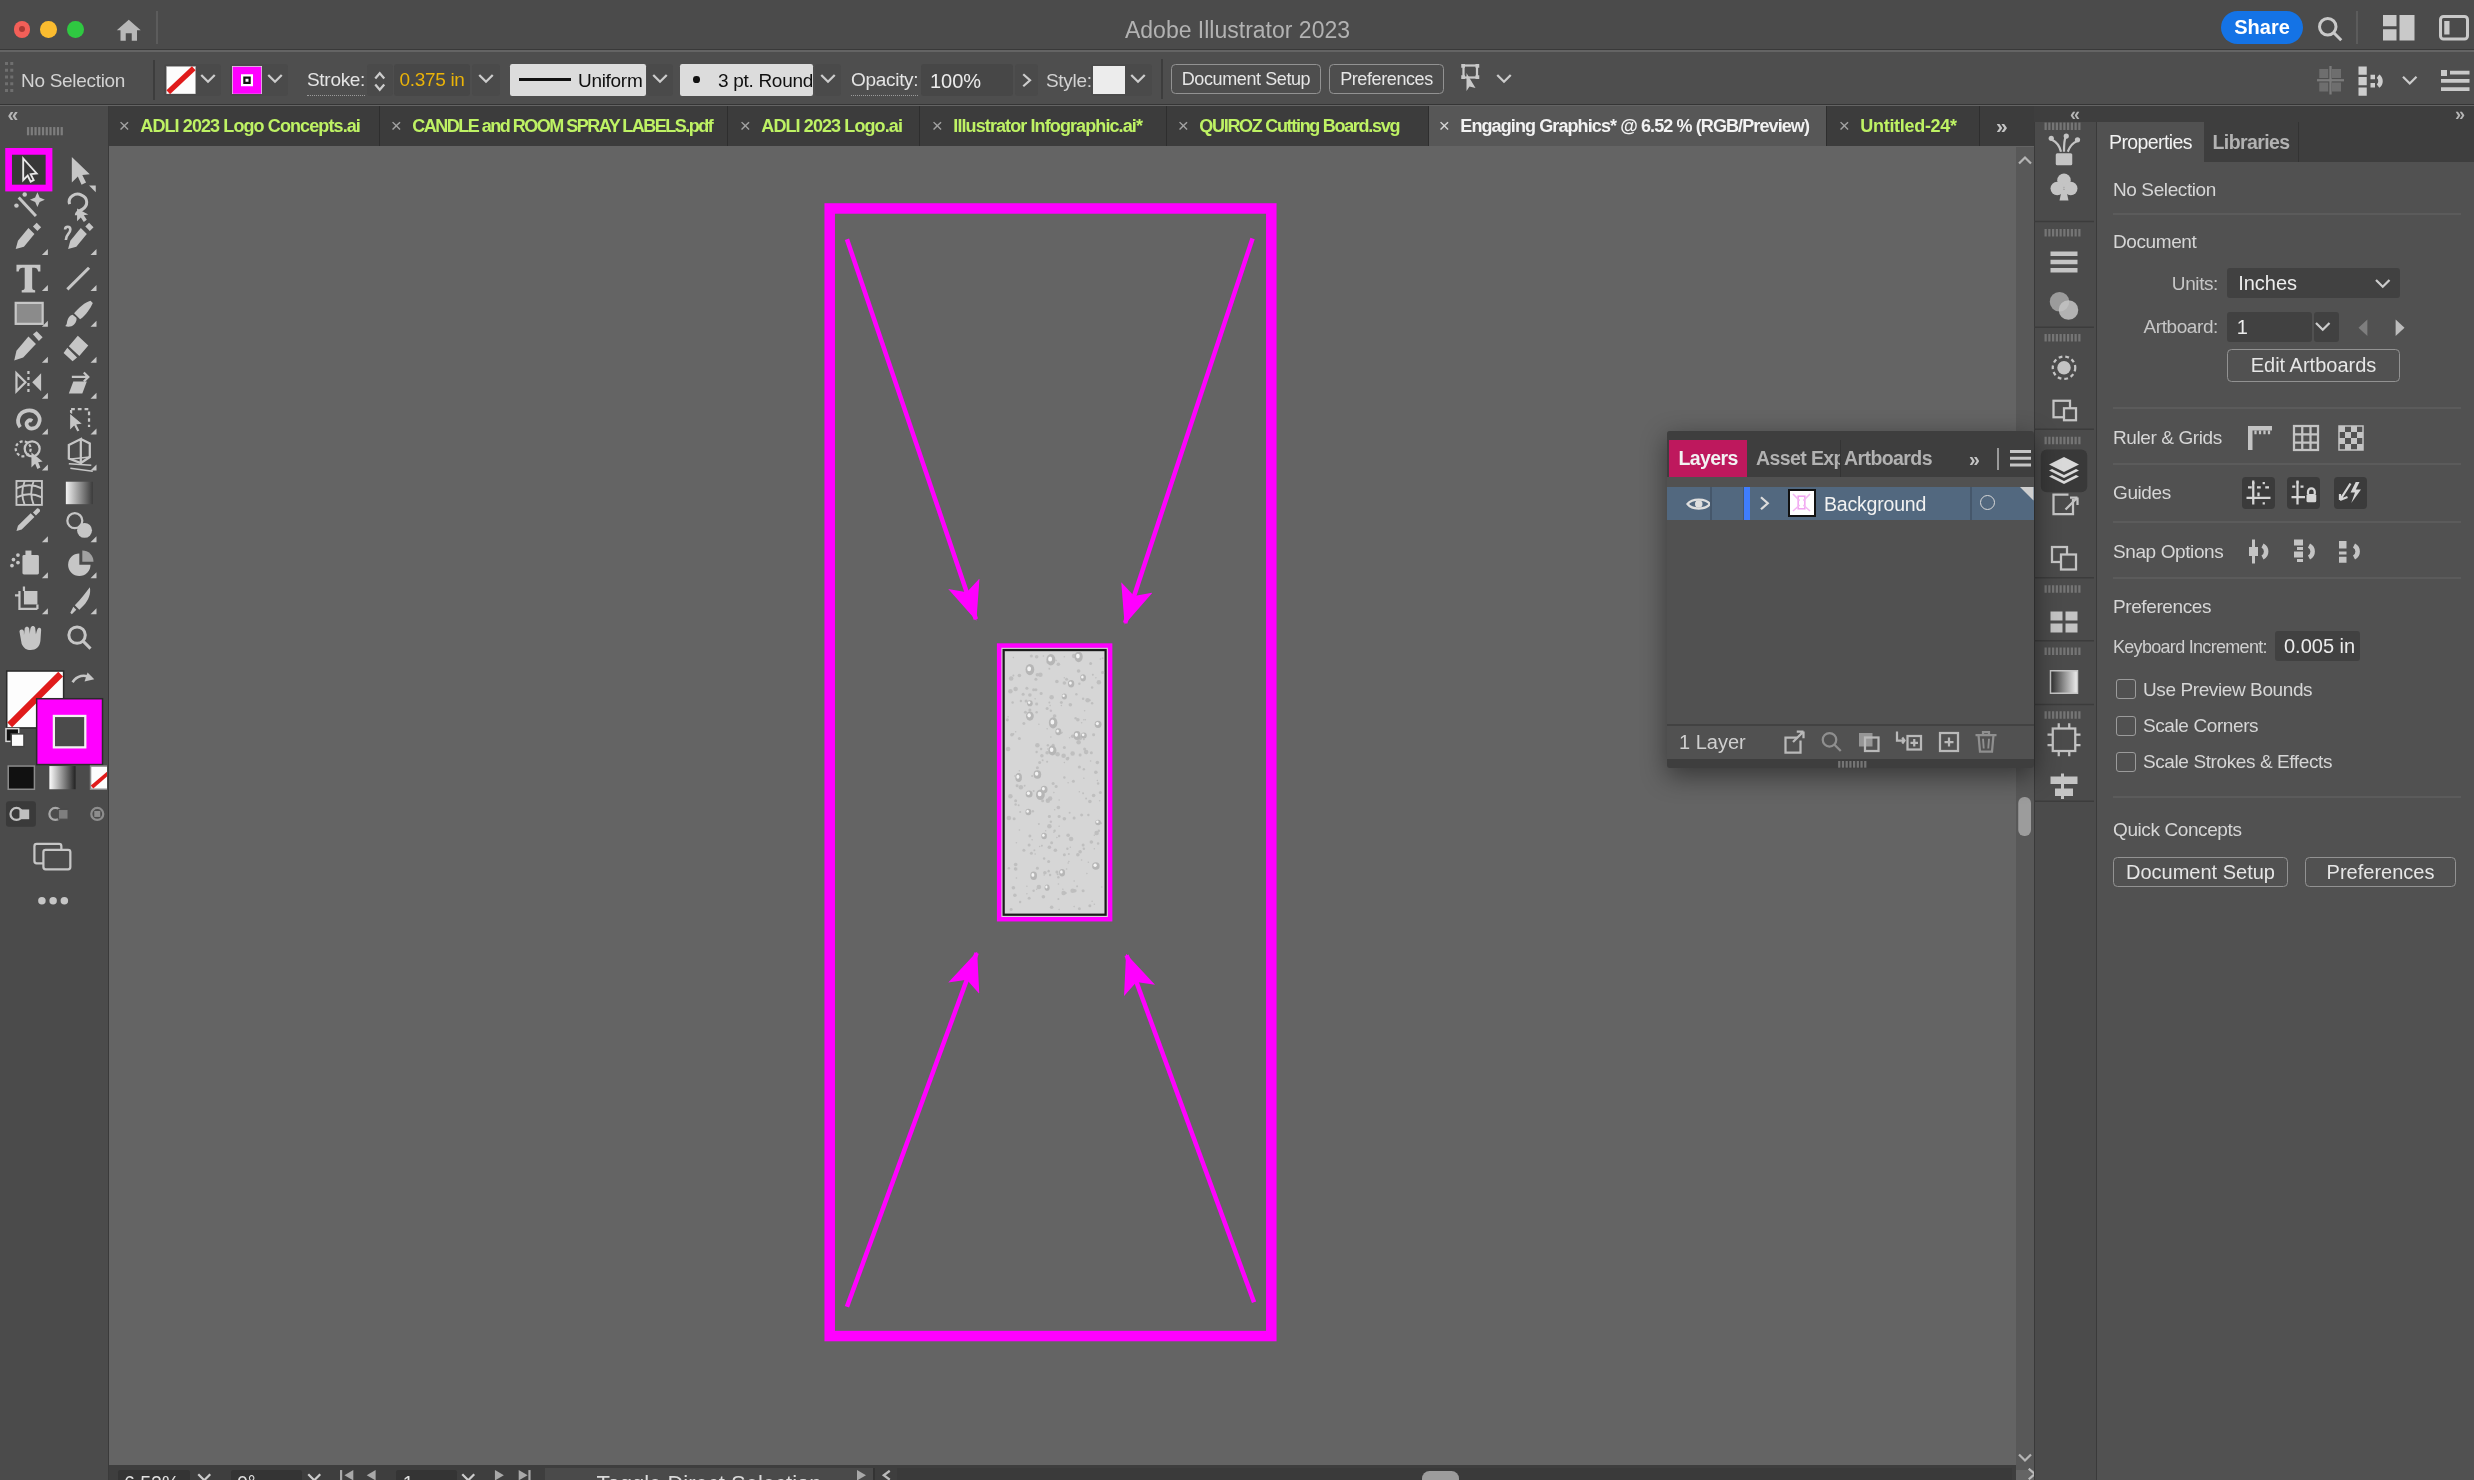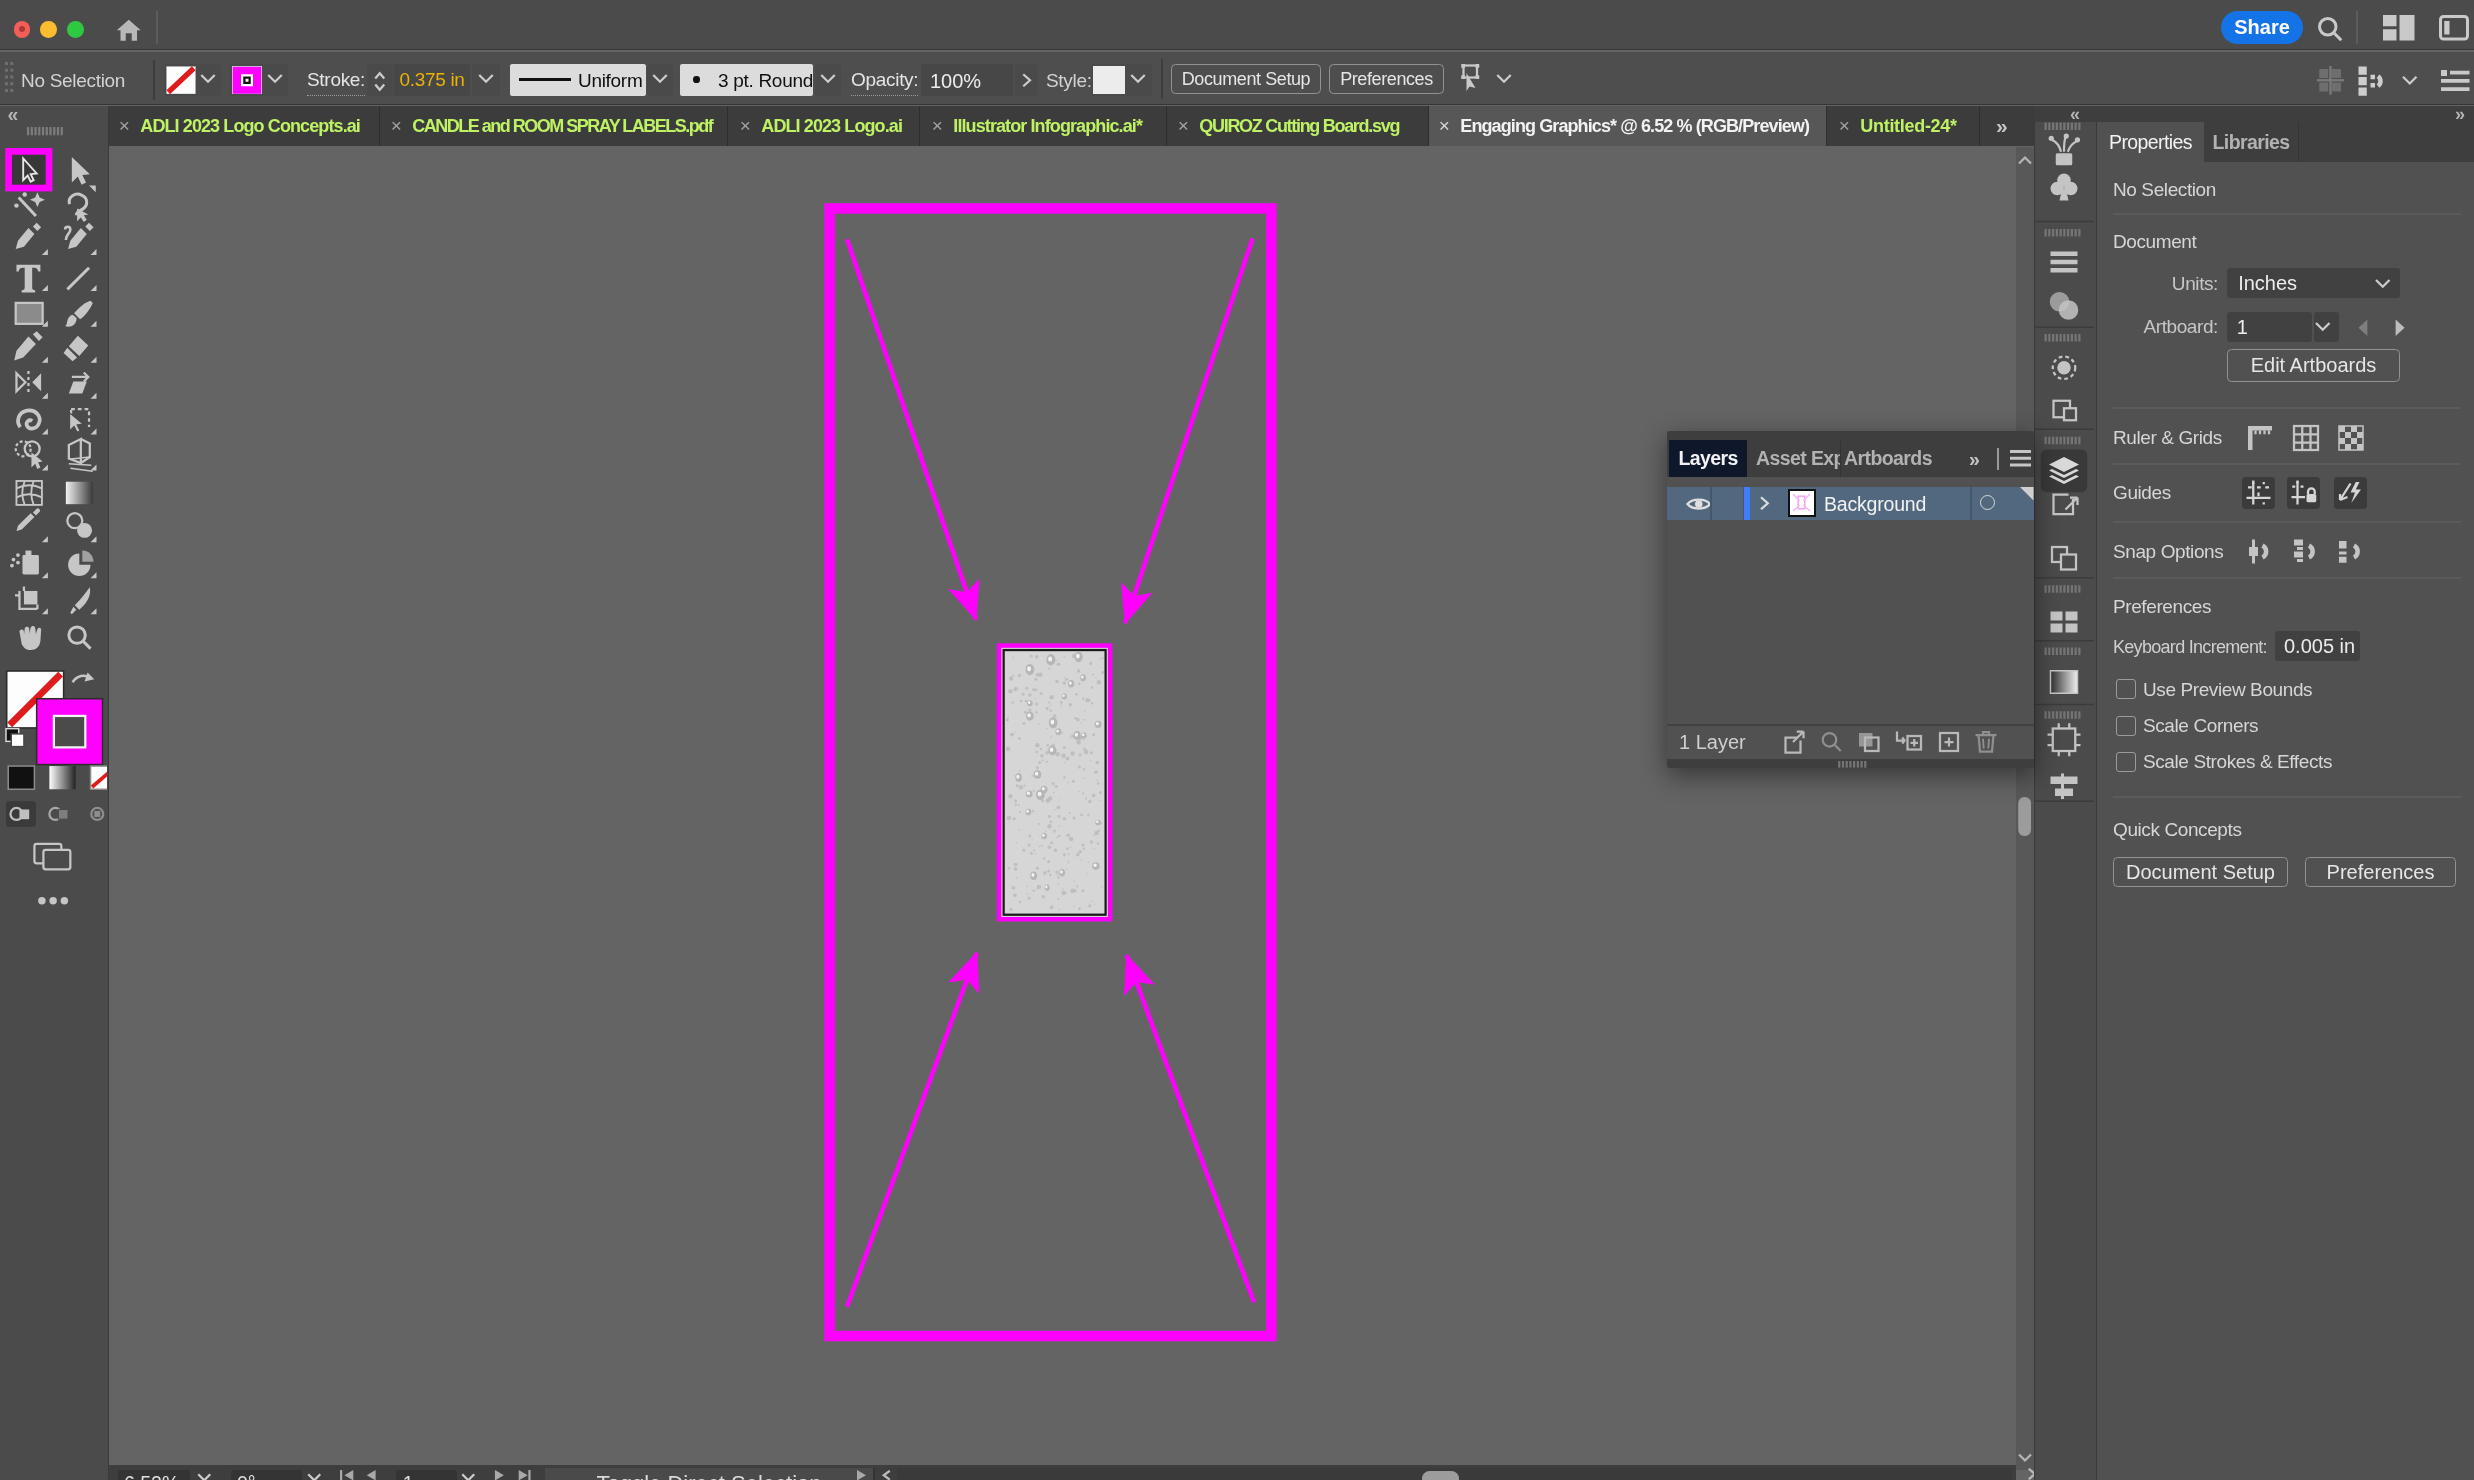--- a/index.html
+++ b/index.html
@@ -41,20 +41,21 @@
 <div id="root">
   <div id="titlebar" class="abs">
     <div class="abs" style="left:13.5px;top:21px;width:16.5px;height:16.5px;border-radius:50%;background:#f35f58;"></div>
     <div class="abs" style="left:19px;top:26px;width:6px;height:6px;border-radius:50%;background:#a93a34;"></div>
     <div class="abs" style="left:40px;top:21px;width:16.5px;height:16.5px;border-radius:50%;background:#fbbc2f;"></div>
     <div class="abs" style="left:67px;top:21px;width:16.5px;height:16.5px;border-radius:50%;background:#2fc841;"></div>
     <svg class="abs" style="left:116px;top:19px;" width="25.5" height="22.5" viewBox="0 0 34 30">
       <path d="M17 1 L33 15 L28 15 L28 29 L21 29 L21 19 L13 19 L13 29 L6 29 L6 15 L1 15 Z" fill="#b8b8b8"></path>
     </svg>
     <div class="vsep" style="left:156px;top:10.5px;height:33px;background:#5c5c5c;"></div>
+    <div class="txt ttl" style="left:0;top:16.5px;width:2475px;text-align:center;font-size:23px;color:#b2b2b2;">Adobe Illustrator 2023</div>
     <div class="abs" style="left:2221px;top:11.2px;width:82px;height:33px;border-radius:16.5px;background:#1473e6;color:#fff;font-size:20px;font-weight:700;display:flex;align-items:center;justify-content:center;">Share</div>
     <svg class="abs" style="left:2315px;top:13.5px;" width="30" height="30" viewBox="0 0 40 40">
       <circle cx="17" cy="17" r="11" fill="none" stroke="#c9c9c9" stroke-width="4"></circle>
       <line x1="25" y1="25" x2="35" y2="35" stroke="#c9c9c9" stroke-width="4"></line>
     </svg>
     <div class="vsep" style="left:2356px;top:11.2px;height:33px;background:#5c5c5c;"></div>
     <svg class="abs" style="left:2383px;top:15px;" width="31.5" height="25.5" viewBox="0 0 42 34">
       <rect x="0" y="0" width="18" height="15" fill="#c9c9c9"></rect>
       <rect x="0" y="19" width="18" height="15" fill="#c9c9c9"></rect>
       <rect x="22" y="0" width="20" height="34" fill="#c9c9c9"></rect>
@@ -1056,21 +1057,21 @@
   <div class="ckbx" style="left:2116px;top:716px;"></div>
   <div class="plbl" style="left:2143px;top:715px;">Scale Corners</div>
   <div class="ckbx" style="left:2116px;top:752px;"></div>
   <div class="plbl" style="left:2143px;top:751px;">Scale Strokes &amp; Effects</div>
   <div class="sep" style="left:2113px;top:796px;width:348px;"></div>
   <div class="plbl" style="left:2113px;top:819px;">Quick Concepts</div>
   <div class="btn" style="left:2113px;top:857px;width:175px;height:30px;font-size:20px;">Document Setup</div>
   <div class="btn" style="left:2305px;top:857px;width:151px;height:30px;font-size:20px;">Preferences</div>
   <div id="layerspanel" class="abs" style="left:1667px;top:431px;width:367px;height:337px;background:#515151;border-radius:3px;box-shadow:0 7.5px 25.5px rgba(0,0,0,0.45);overflow:hidden;">
     <div class="abs" style="left:0;top:0;width:367px;height:46px;background:#3e3e3e;"></div>
-    <div class="abs" style="left:2.2px;top:9px;width:78px;height:37px;background:#0f172a;color:#f2f2f2;font-size:19.5px;font-weight:700;letter-spacing:-0.6px;display:flex;align-items:center;justify-content:center;">Layers</div>
+    <div class="abs" style="left:2.2px;top:9px;width:78px;height:37px;background:#be185d;color:#f2f2f2;font-size:19.5px;font-weight:700;letter-spacing:-0.6px;display:flex;align-items:center;justify-content:center;">Layers</div>
     <div class="abs" style="left:80px;top:9px;width:94px;height:37px;color:#b2b2b2;font-size:19.5px;font-weight:700;letter-spacing:-0.6px;display:flex;align-items:center;padding-left:9px;overflow:hidden;white-space:nowrap;border-right:1.5px solid #343434;">Asset Expo</div>
     <div class="abs" style="left:175px;top:9px;width:92px;height:37px;color:#b2b2b2;font-size:19.5px;font-weight:700;letter-spacing:-0.6px;display:flex;align-items:center;justify-content:center;">Artboards</div>
     <div class="txt" style="left:302px;top:16.5px;font-size:19.5px;font-weight:700;color:#c5c5c5;letter-spacing:-1.5px;">»</div>
     <div class="vsep" style="left:330px;top:16.5px;height:22.5px;background:#9a9a9a;width:1.5px;"></div>
     <svg class="abs" style="left:343px;top:19px;" width="21" height="18" viewBox="0 0 28 24">
         <g fill="#c5c5c5">
           <rect x="0" y="0" width="28" height="4"></rect>
           <rect x="0" y="9" width="28" height="4"></rect>
           <rect x="0" y="18" width="28" height="4"></rect>
         </g>

